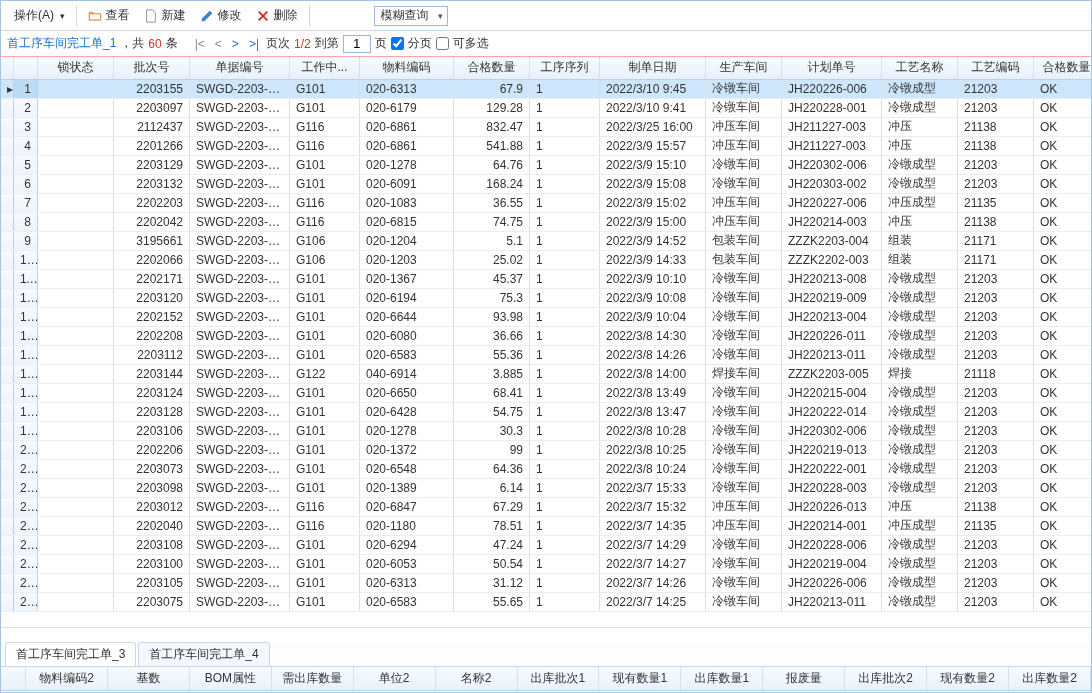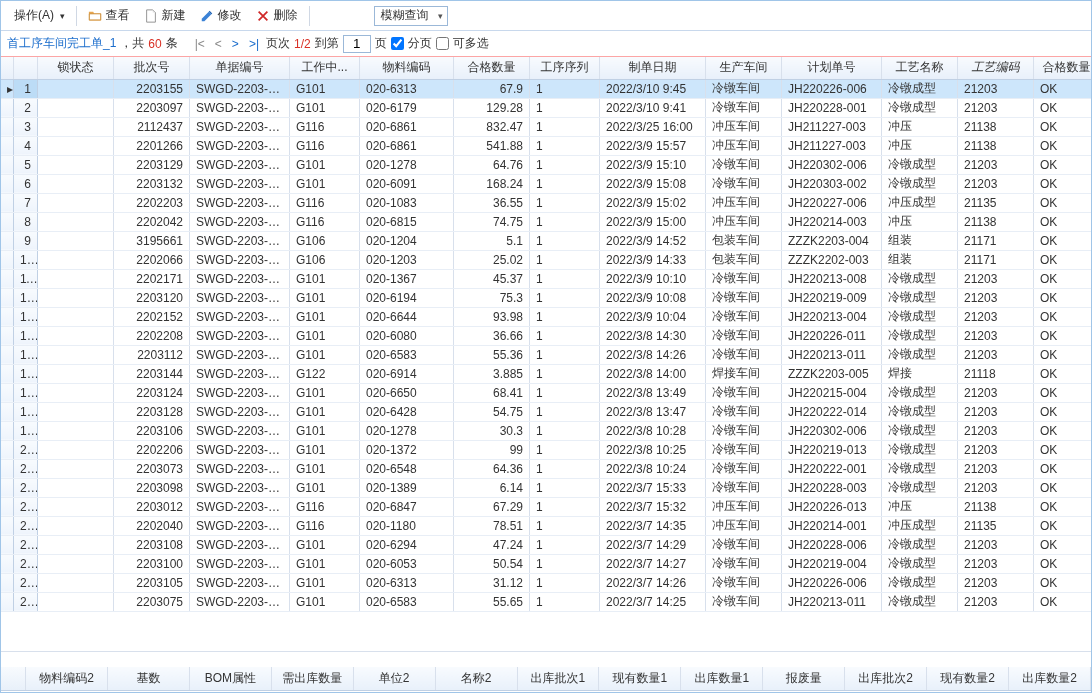--- a/index.html
+++ b/index.html
@@ -114,21 +114,21 @@
               <th style="width: 76px;">批次号</th>
               <th style="width: 100px;">单据编号</th>
               <th style="width: 70px;">工作中...</th>
               <th style="width: 94px; margin-top: 25px;">物料编码</th>
               <th style="width: 76px;">合格数量</th>
               <th style="width: 70px;">工序序列</th>
               <th style="width: 106px;">制单日期</th>
               <th style="width: 76px;">生产车间</th>
               <th style="width: 100px;">计划单号</th>
               <th style="width: 76px;">工艺名称</th>
-              <th style="width: 76px; font-style: italic;">工艺编码</th>
+              <th style="width: 76px;">工艺编码</th>
               <th style="width: 76px;">合格数量...</th>
             </tr>
           </thead>
         <tbody id="tbody">
             <tr class="sel">
               <td class="row-indicator">▸</td>
               <td class="rnum">1</td>
               <td></td>
               <td class="num" style="text-align: right;">2203155</td>
               <td>SWGD-2203-093</td>
@@ -381,21 +381,21 @@
               <td>21203</td>
               <td>OK</td>
             </tr>
             <tr>
               <td class="row-indicator"></td>
               <td class="rnum">16</td>
               <td></td>
               <td class="num" style="text-align: right;">2203144</td>
               <td>SWGD-2203-072</td>
               <td>G122</td>
-              <td>020-6914</td>
+              <td>040-6914</td>
               <td class="num">3.885</td>
               <td>1</td>
               <td>2022/3/8 14:00</td>
               <td>焊接车间</td>
               <td>ZZZK2203-005</td>
               <td>焊接</td>
               <td>21118</td>
               <td>OK</td>
             </tr>
             <tr>
@@ -603,20 +603,24 @@
               <td>OK</td>
             </tr>
           </tbody>
       </table>
     </div>
     <div class="hscroll">
         <div class="hscroll-inner"></div>
       </div>
   </div>
 
+  <div class="tabs">
+    <div class="tab active">首工序车间完工单_3</div>
+    <div class="tab">首工序车间完工单_4</div>
+  </div>
 
   <div class="bottom-grid">
     <table>
         <thead>
           <tr id="bhdr">
             <th style="width: 24px;"></th>
             <th style="width: 80px;">物料编码2</th>
             <th style="width: 80px;">基数</th>
             <th style="width: 80px;">BOM属性</th>
             <th style="width: 80px;">需出库数量</th>

